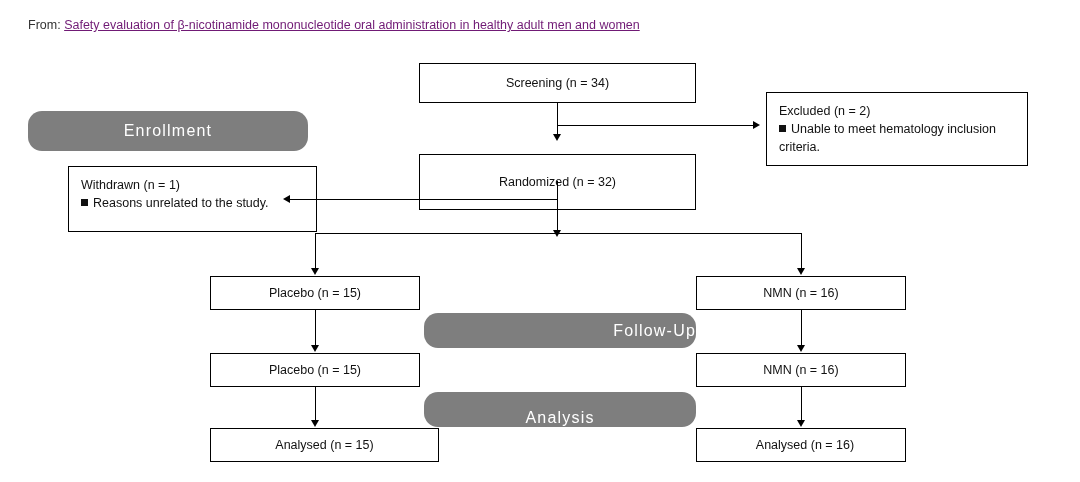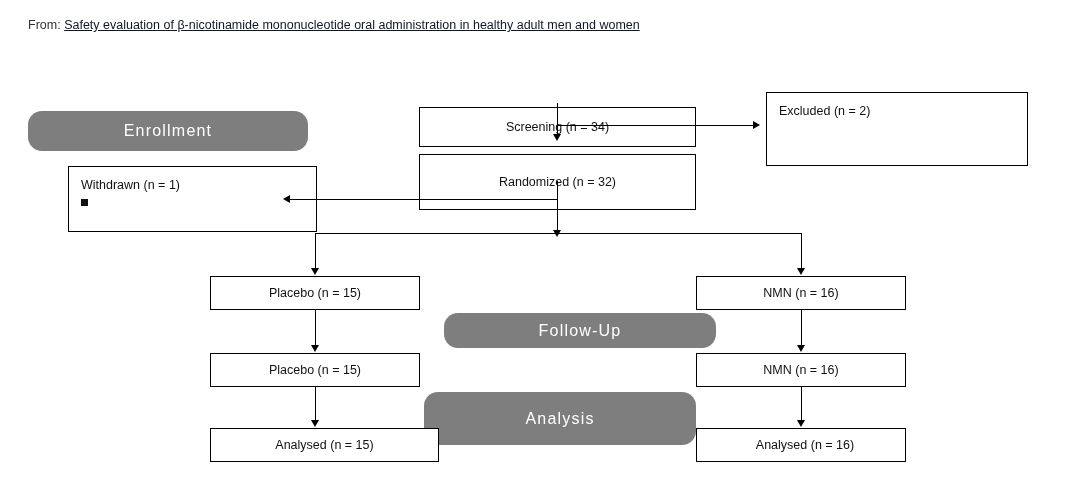--- a/index.html
+++ b/index.html
@@ -17,21 +17,21 @@
   }
   .source-line {
     position: absolute;
     left: 28px;
     top: 18px;
     font-size: 12.5px;
     color: #333333;
     white-space: nowrap;
   }
   .source-link {
-    color: #0f172a;
+    color: #701a75;
     text-decoration: underline;
     cursor: pointer;
   }
 
   .diagram {
     position: absolute;
     left: 0;
     top: 0;
     width: 1080px;
     height: 482px;
@@ -118,44 +118,47 @@
   <a class="source-link" href="#">Safety evaluation of β-nicotinamide mononucleotide oral administration in healthy adult men and women</a>
 </div>
 
 <div class="diagram">
 
   <div class="stage" style="left:28px; top:63px; width:280px; height:40px;margin-top:48px;">
     <span>Enrollment</span>
   </div>
 
 
-  <div class="stage" style="left:444px; top:313px; width:272px; height:35px;">
+  <div class="stage" style="left:424px; top:313px; width:272px; height:35px;justify-content:flex-end;">
     <span>Follow-Up</span>
   </div>
 
-  <div class="stage" style="left:424px; top:392px; width:272px; height:53px;">
+  <div class="stage" style="left:424px; top:392px; width:272px; height:35px;align-items:flex-end;">
     <span>Analysis</span>
   </div>
 
-  <div class="node" style="left:419px; top:63px; width:277px; height:40px;margin-top:44px;">
+  <div class="node" style="left:419px; top:63px; width:277px; height:40px;">
     <span>Screening (n = 34)</span>
   </div>
 
   <div class="node" style="left:419px; top:154px; width:277px; height:56px;">
     <span>Randomized (n = 32)</span>
   </div>
 
   <div class="node left-text" style="left:766px; top:92px; width:262px; height:74px;padding-left:12px;">
     <div>Excluded  (n = 2)</div>
+    <div>
+      <span class="bullet-sq"></span><span>Unable to meet hematology inclusion criteria.</span>
+    </div>
   </div>
 
   <div class="node left-text" style="left:28px; top:166px; width:249px; height:66px;margin-left:40px;">
     <div>Withdrawn (n = 1)</div>
     <div>
-      <span class="bullet-sq"></span>
+      <span class="bullet-sq"></span><span>Reasons unrelated to the study.</span>
     </div>
   </div>
 
   <div class="node" style="left:210px; top:276px; width:210px; height:34px;">
     <span>Placebo (n = 15)</span>
   </div>
 
   <div class="node" style="left:696px; top:276px; width:210px; height:34px;">
     <span>NMN (n = 16)</span>
   </div>

